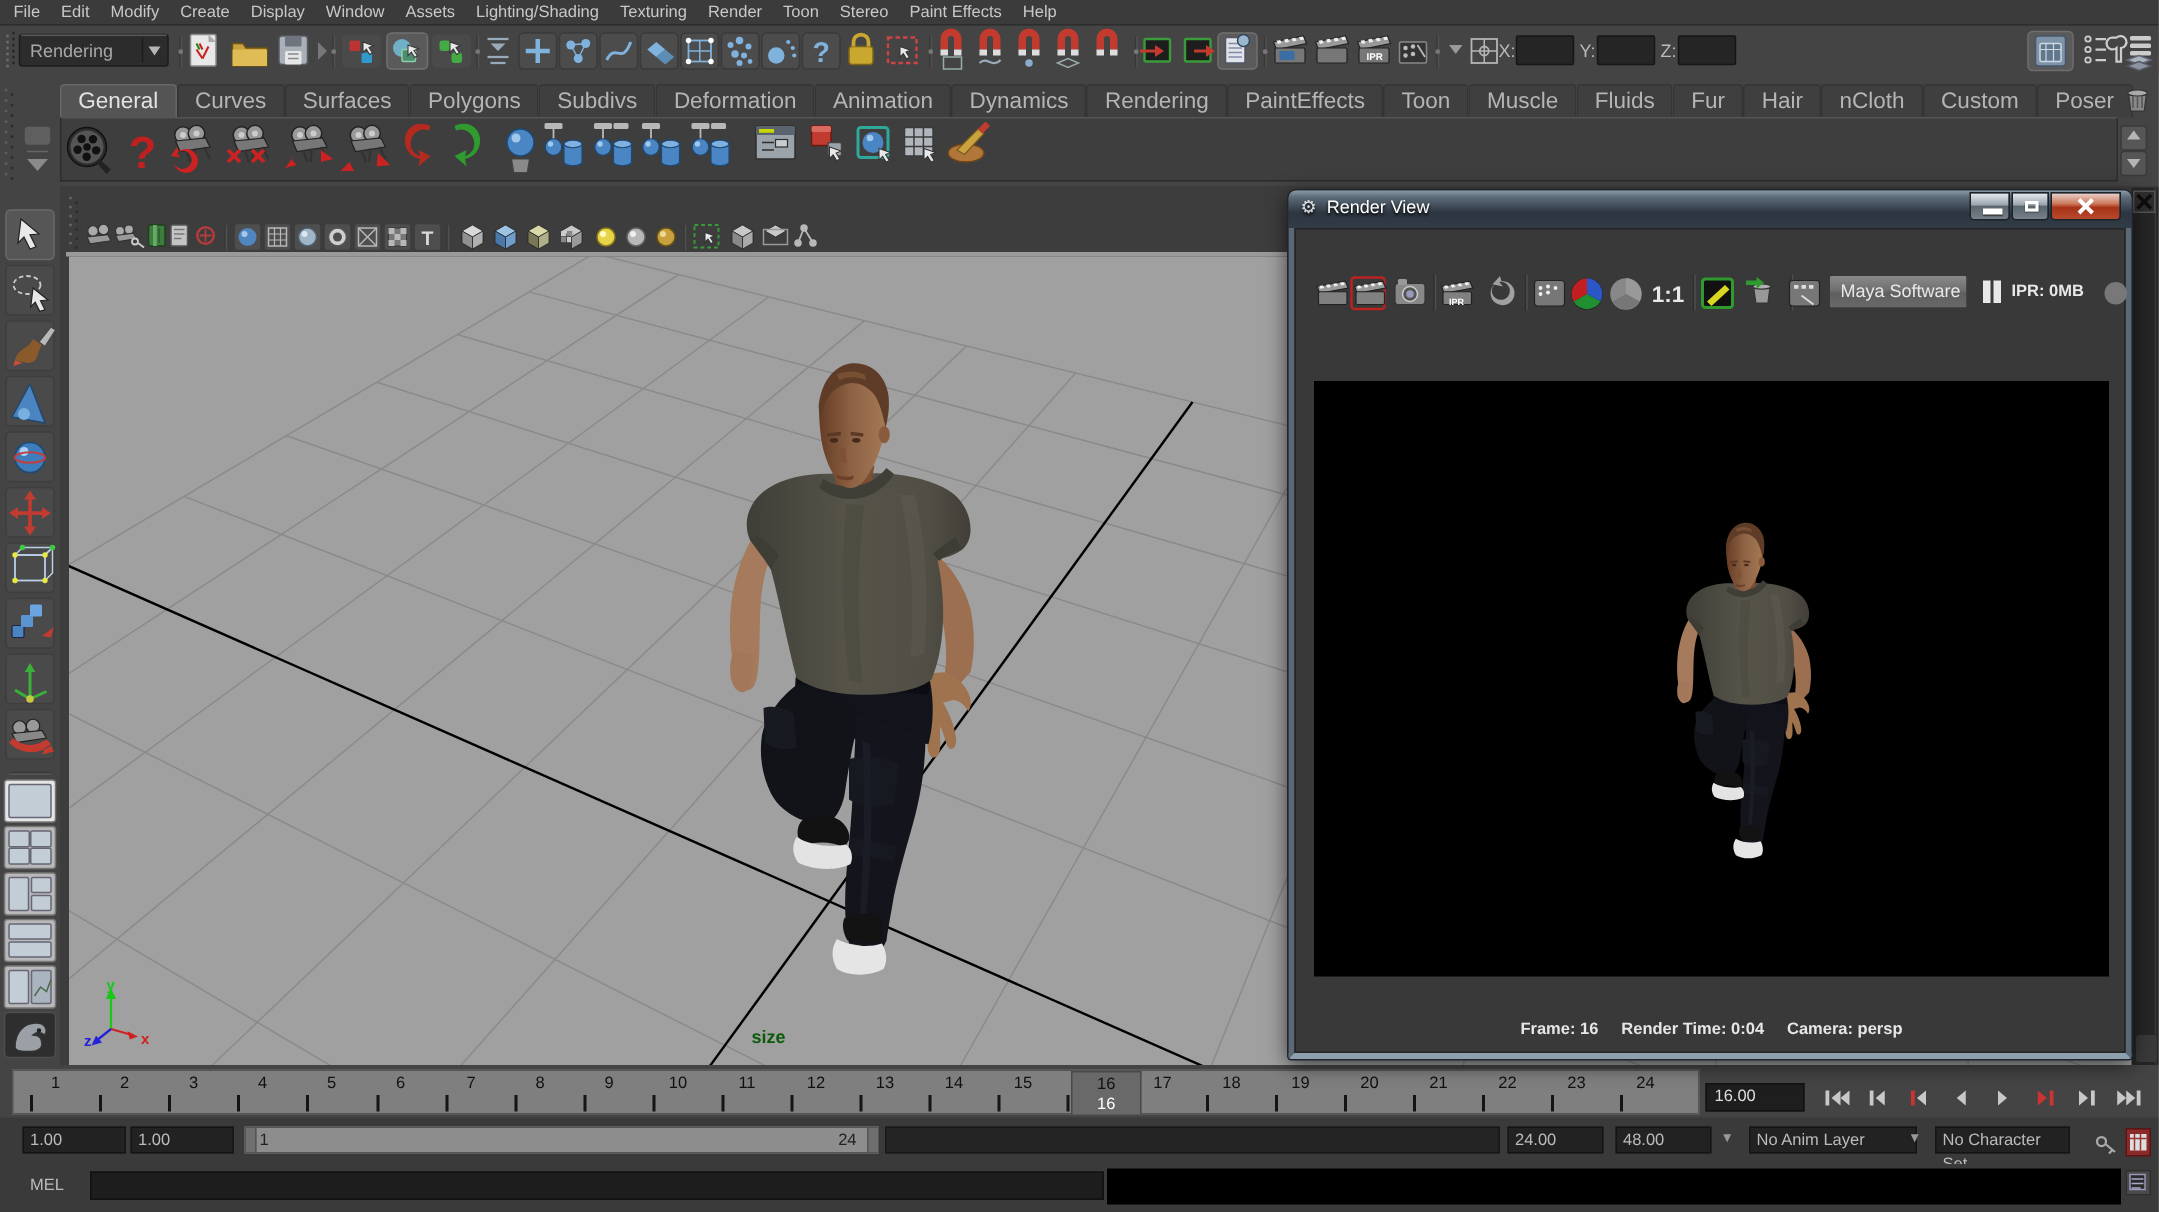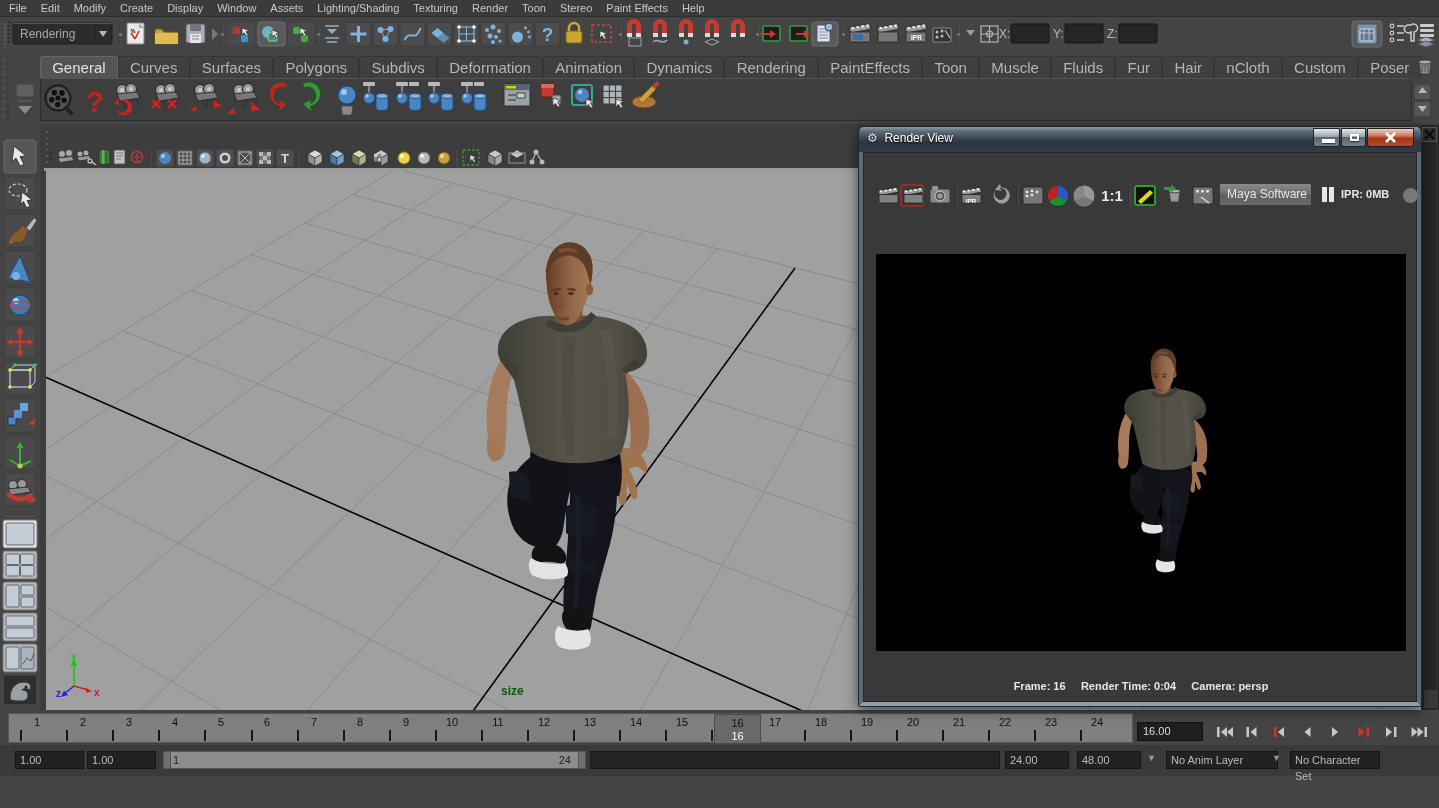--- a/index.html
+++ b/index.html
@@ -789,20 +789,37 @@
         <span style="position:absolute;right:0;top:0;width:7px;height:16px;background:#6f6f6f;border-left:1px solid #555"></span>
       </div>
   <div class="abs" style="left:590px;top:6px;width:410px;height:18px;background:#242424;border:1px solid #181818"></div>
   <div class="rfield" style="left:1005px;width:64px">24.00</div>
   <div class="rfield" style="left:1077px;width:64px">48.00</div>
   <div class="abs" style="left:1147px;top:8px;color:#999;font-size:9px">▼</div>
   <div class="rfield" style="left:1166px;width:112px">No Anim Layer</div>
   <div class="abs" style="left:1272px;top:8px;color:#999;font-size:9px">▼</div>
   <div class="rfield" style="left:1290px;width:90px">No Character Set</div>
 </div>
+<div class="abs" id="cmdrow">
+  <div class="abs" id="mel">MEL</div>
+  <div class="abs" id="melfield"></div>
+  <div class="abs" id="melout"></div>
+      <div class="abs" style="left:1396px;top:-21px;width:16px;height:16px"><svg width="16" height="16">
+          <circle cx="5" cy="6" r="3" fill="none" stroke="#aaa" stroke-width="1.5"></circle>
+          <path d="M8,8 l6,5 m-2,-1 l-2,2" stroke="#aaa" stroke-width="1.5" fill="none"></path>
+        </svg></div>
+<div class="abs" style="left:1417px;top:-24px;width:17px;height:19px;background:#8a2a2a;border:1px solid #551515"><svg width="15" height="17">
+          <rect x="2" y="3" width="11" height="11" fill="#ddd"></rect>
+          <path d="M2,6 h11 M5,3 v11 M9,3 v11" stroke="#993333"></path>
+        </svg></div>
+<div class="abs" style="left:1417px;top:4px;width:17px;height:17px;background:#4a4a4a;border:1px solid #2e2e2e"><svg width="15" height="15">
+          <rect x="2" y="2" width="10" height="10" fill="#2a2a2a" stroke="#99b"></rect>
+          <path d="M3,5 h8 M3,8 h8 M3,11 h6" stroke="#aac" stroke-width="1"></path>
+        </svg></div>
+</div>
 
 <div class="abs" id="rv">
   <div class="abs" id="rvtitle"></div>
   <div class="abs" id="rvborder"></div>
   <div class="abs" id="rvbody">
     <div class="abs" id="rvtools"></div>
         <svg class="abs" style="left:0;top:0" width="554px" height="60" xmlns="http://www.w3.org/2000/svg">
           <path d="M14,38 l19,-3.5 l1.8,4.5 l-19,3.5 Z" fill="#9a9a9a" stroke="#222" stroke-width="0.8"></path>
           <path d="M15.5,37.6 l2.3,-0.45 l0.9,1.8 l-2.3,0.5 Z" fill="#f0f0f0"></path>
           <path d="M20.1,36.9 l2.3,-0.45 l0.9,1.8 l-2.3,0.5 Z" fill="#f0f0f0"></path>

